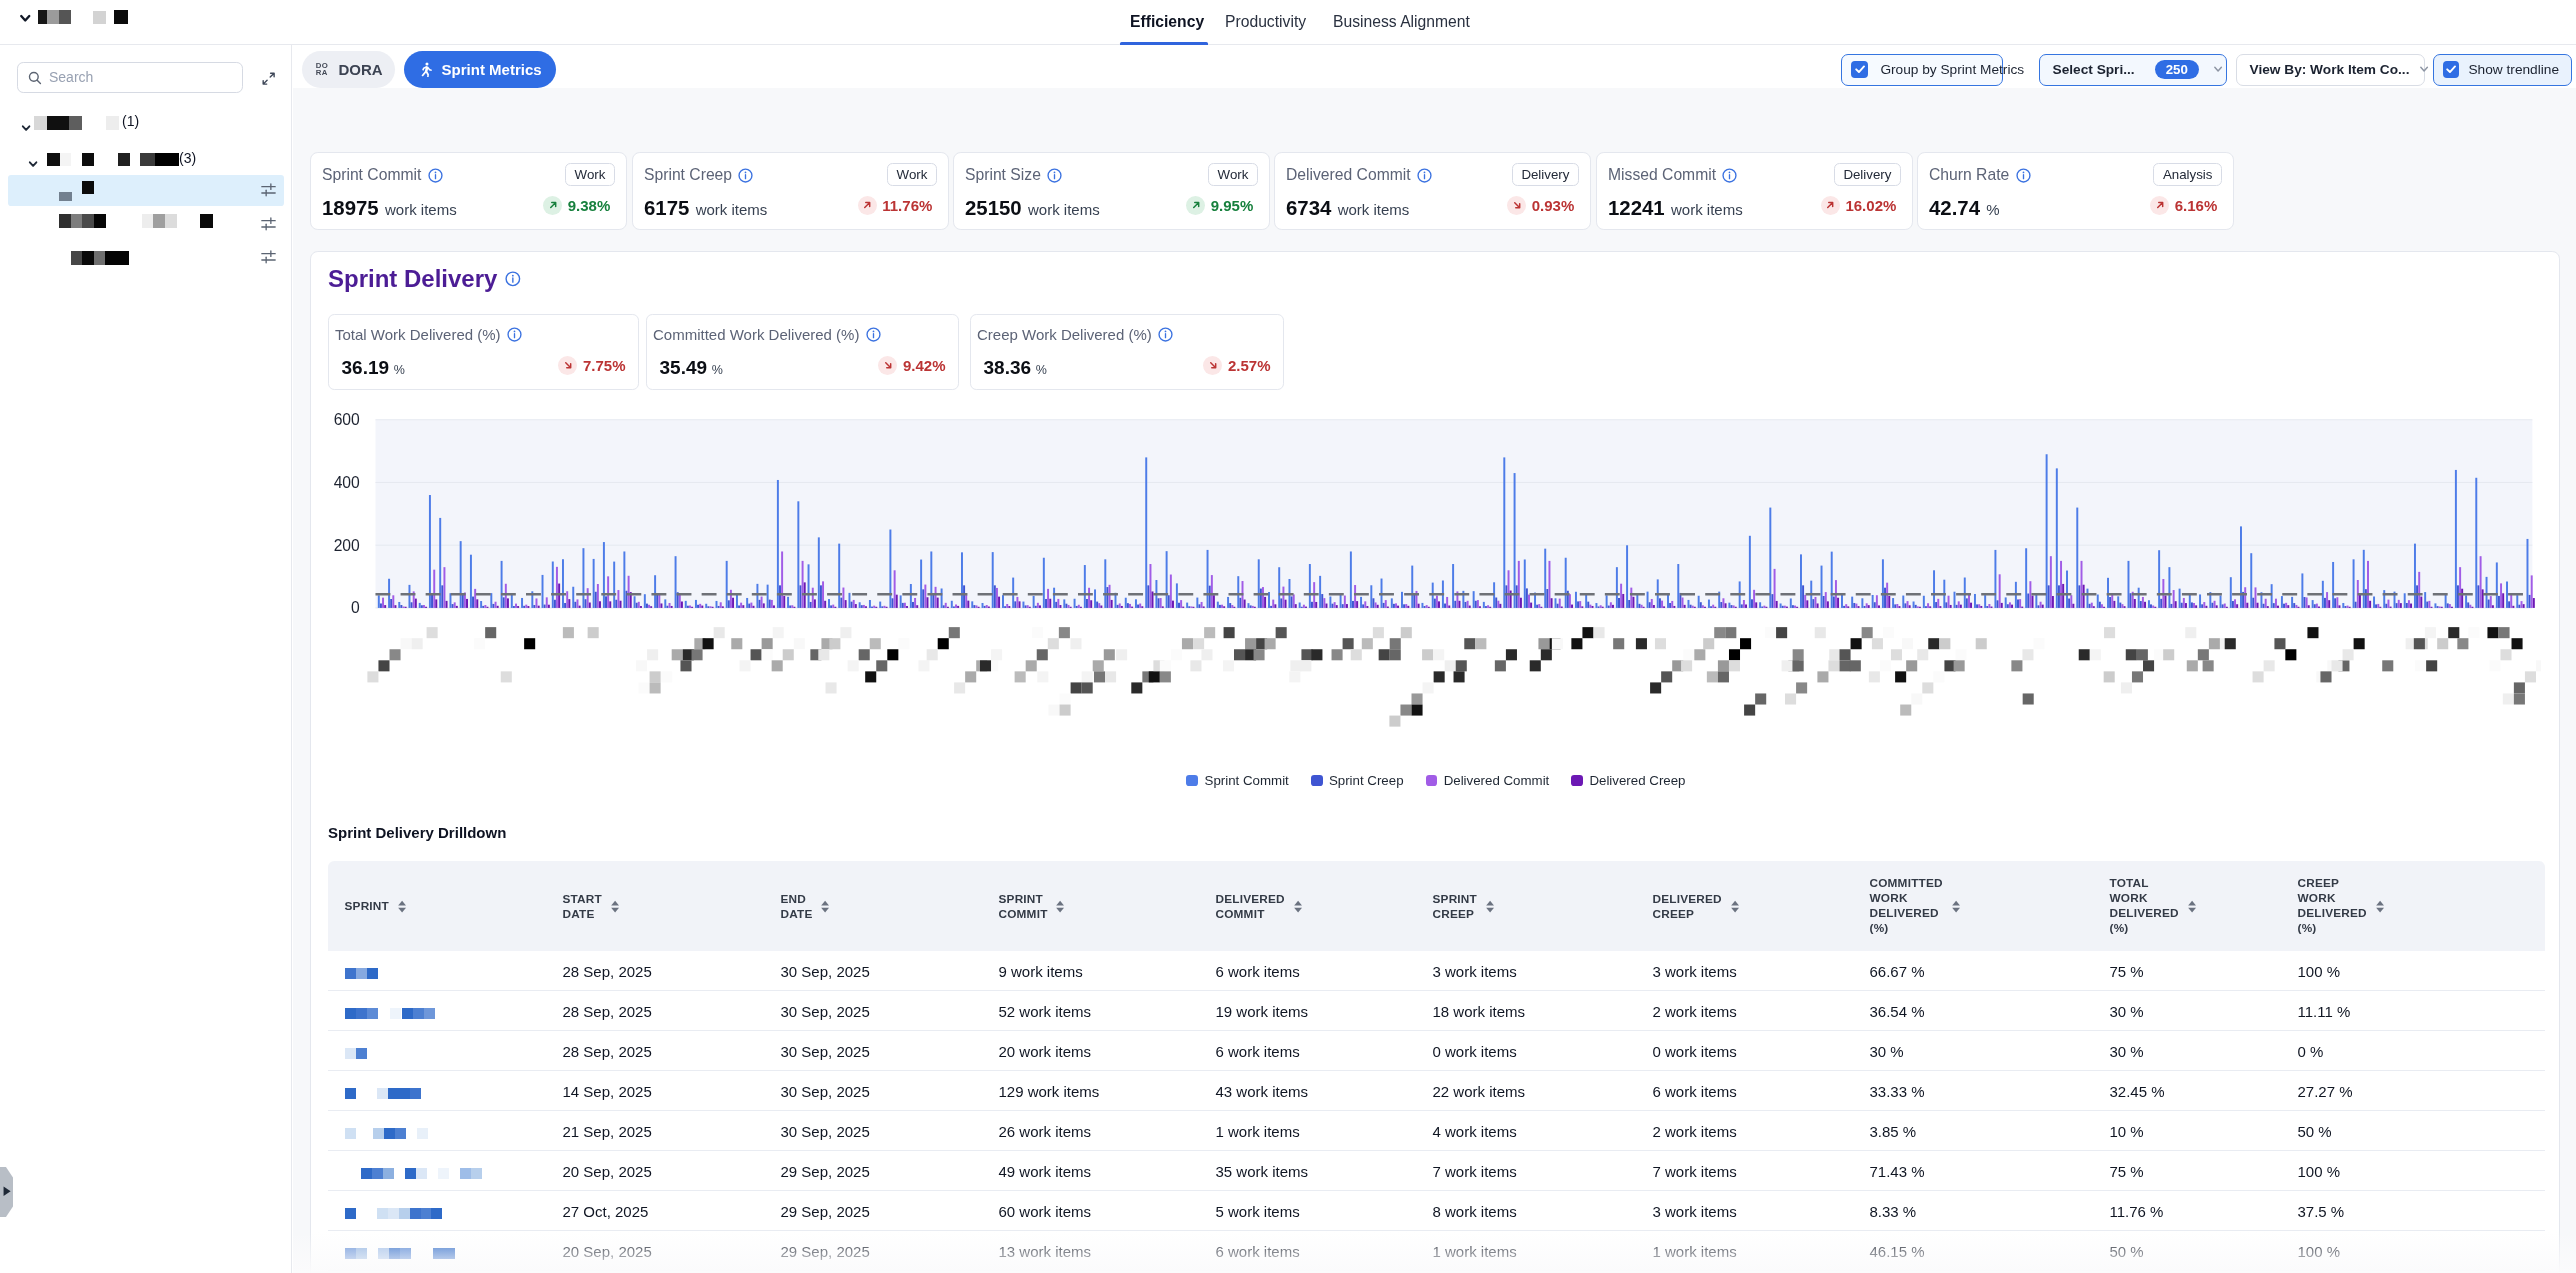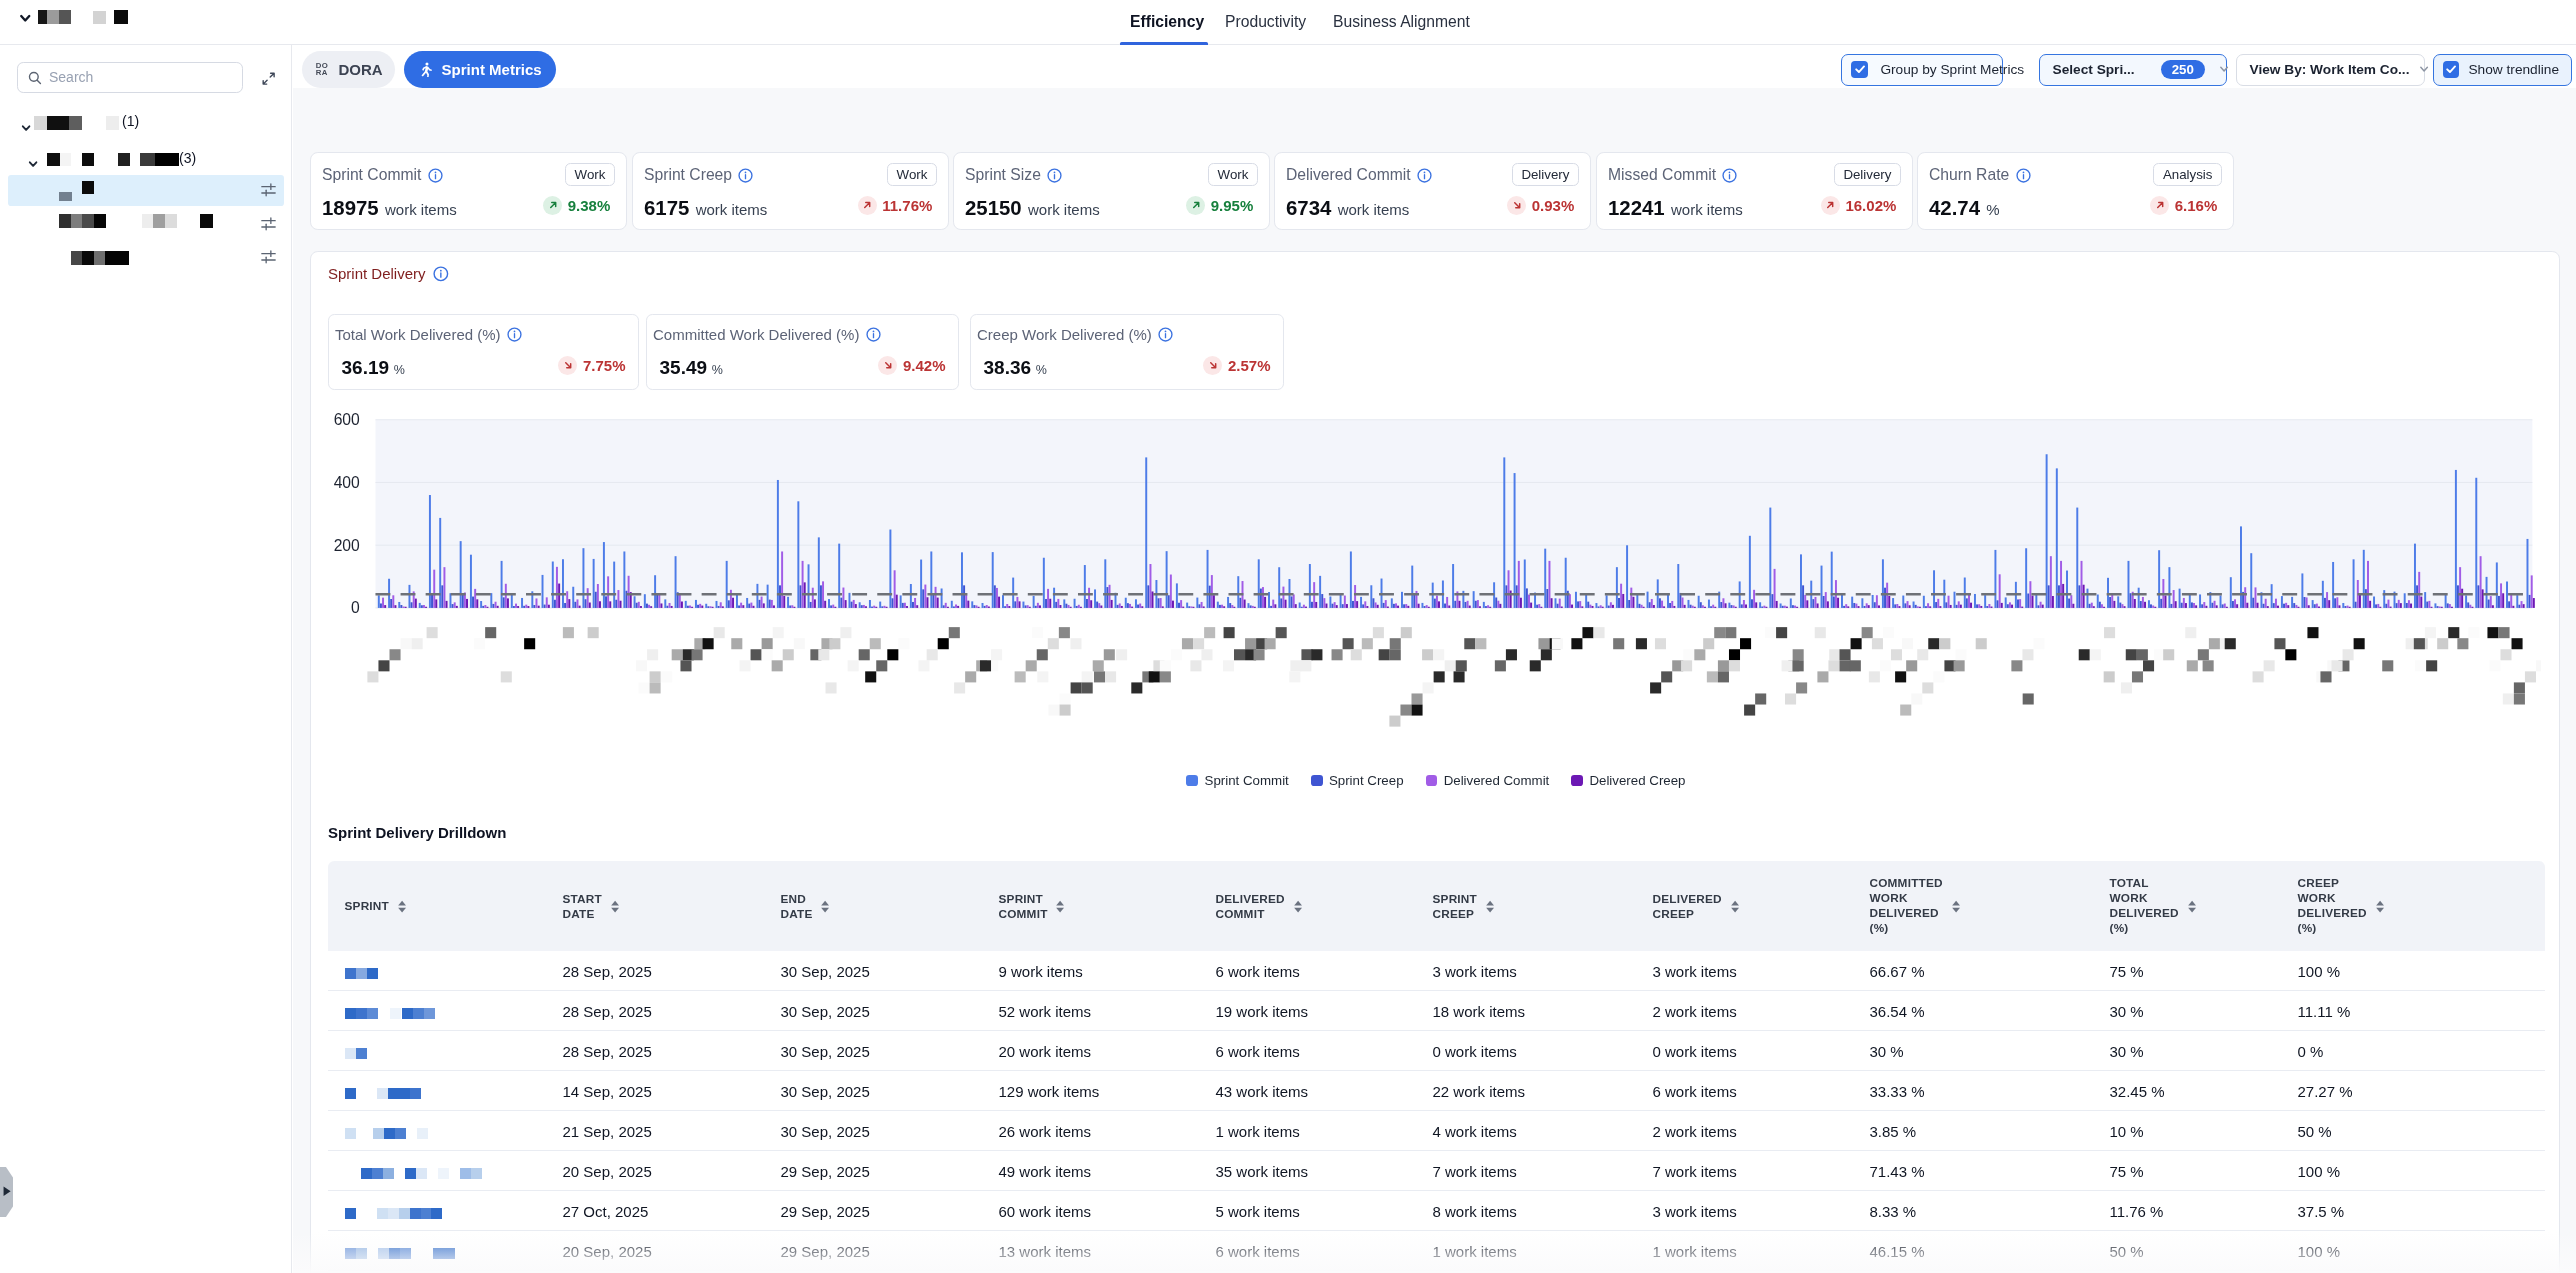--- a/index.html
+++ b/index.html
@@ -30,21 +30,21 @@
 .mtitle{font-size:15.7px;color:#5c6376;display:flex;align-items:center;gap:6.3px}
 .mbadge{position:absolute;top:10.2px;right:11px;font-size:13.3px;color:#232a38;border:0.8px solid #d8dce6;border-radius:5.5px;padding:3.1px 8.6px;background:#fff}
 .mval{position:absolute;left:11px;top:44px;font-size:20.4px;font-weight:700;color:#0b0e14}
 .mval small{font-size:15px;font-weight:400;color:#374151;letter-spacing:0;margin-left:6.3px}
 .trend{position:absolute;top:43px;right:15.7px;display:flex;align-items:center;gap:5.5px;font-size:15px;font-weight:700}
 .trend.g{color:#17803d}.trend.r{color:#bb3434}
 .tico{width:19px;height:19px;border-radius:50%;display:inline-flex;align-items:center;justify-content:center}
 .trend.g .tico{background:#ddf1e4}.trend.r .tico{background:#fbe7e7}
 
 #sdcard{position:absolute;left:17px;top:206px;width:2250px;height:1043px;background:#fff;border:0.8px solid #e4e7ee;border-radius:7.8px}
-#sdtitle{position:absolute;left:17px;top:13.3px;font-size:15px;font-weight:400;color:#7f1d1d;display:flex;gap:7.8px;align-items:center}
+#sdtitle{position:absolute;left:17px;top:13.3px;font-size:24px;font-weight:700;color:#4c1d95;display:flex;gap:7.8px;align-items:center}
 .scard{position:absolute;top:62px;height:76px;background:#fff;border:0.8px solid #e4e7ee;border-radius:6.3px;padding:11px 6px}
 .stitle{font-size:15px;color:#5c6376;display:flex;align-items:center;gap:6.3px}
 .sval{position:absolute;left:12.5px;top:42px;font-size:19px;font-weight:700;color:#0b0e14}
 .sval small{font-size:12.5px;font-weight:400;color:#374151;margin-left:4.7px}
 .strend{position:absolute;top:41px;right:12.5px;display:flex;align-items:center;gap:5.5px;font-size:15px;font-weight:700;color:#bb3434}
 
 #legend{position:absolute;left:0;top:521px;width:2250px;display:flex;justify-content:center;gap:22px;font-size:13.3px;color:#1f2733}
 .lsw{width:11.8px;height:11.8px;border-radius:3.1px;margin-right:6.3px}
 
 #ddtitle{position:absolute;left:17px;top:572px;font-size:15px;font-weight:700;color:#0e1322}
@@ -160,21 +160,21 @@
     <div class="ctrl" style="left:1548px;width:162px;border:1.2px solid #3575e0;background:#f6faff">
       <span class="cb" style="margin-left:9.4px">
         <svg width="10.2" height="8.6" viewBox="0 0 13 11">
           <path d="M1.5 5.5 L5 9 L11.5 1.8" fill="none" stroke="#fff" stroke-width="2.4" stroke-linecap="round" stroke-linejoin="round"></path>
         </svg>
       </span>
       <span style="margin-left:12.5px">Group by Sprint Metrics</span>
     </div>
     <div class="ctrl" style="left:1746px;width:188px;border:1.2px solid #3575e0;background:#f3f8fe">
       <span style="margin-left:12.5px;font-weight:700">Select Spri...</span>
-      <span style="margin-left:26px;background:#2f6de4;color:#fff;font-size:13.3px;font-weight:700;border-radius:10.2px;padding:2.4px 11px">250</span>
+      <span style="margin-left:20px;background:#2f6de4;color:#fff;font-size:13.3px;font-weight:700;border-radius:10.2px;padding:2.4px 11px">250</span>
       <span style="margin-left:14px"><svg class="chev" viewBox="0 0 14 14">
           <path d="M2.5 4.5 L7 9.5 L11.5 4.5" fill="none" stroke="#8d95a3" stroke-width="2" stroke-linecap="round" stroke-linejoin="round"></path>
         </svg></span>
     </div>
     <div class="ctrl" style="left:1943px;width:189px;border:0.8px solid #d9dde5;background:#fff">
       <span style="margin-left:12.5px;font-weight:700">View By: Work Item Co...</span>
       <span style="margin-left:9.4px"><svg class="chev" viewBox="0 0 14 14">
           <path d="M2.5 4.5 L7 9.5 L11.5 4.5" fill="none" stroke="#8d95a3" stroke-width="2" stroke-linecap="round" stroke-linejoin="round"></path>
         </svg></span>
     </div>

